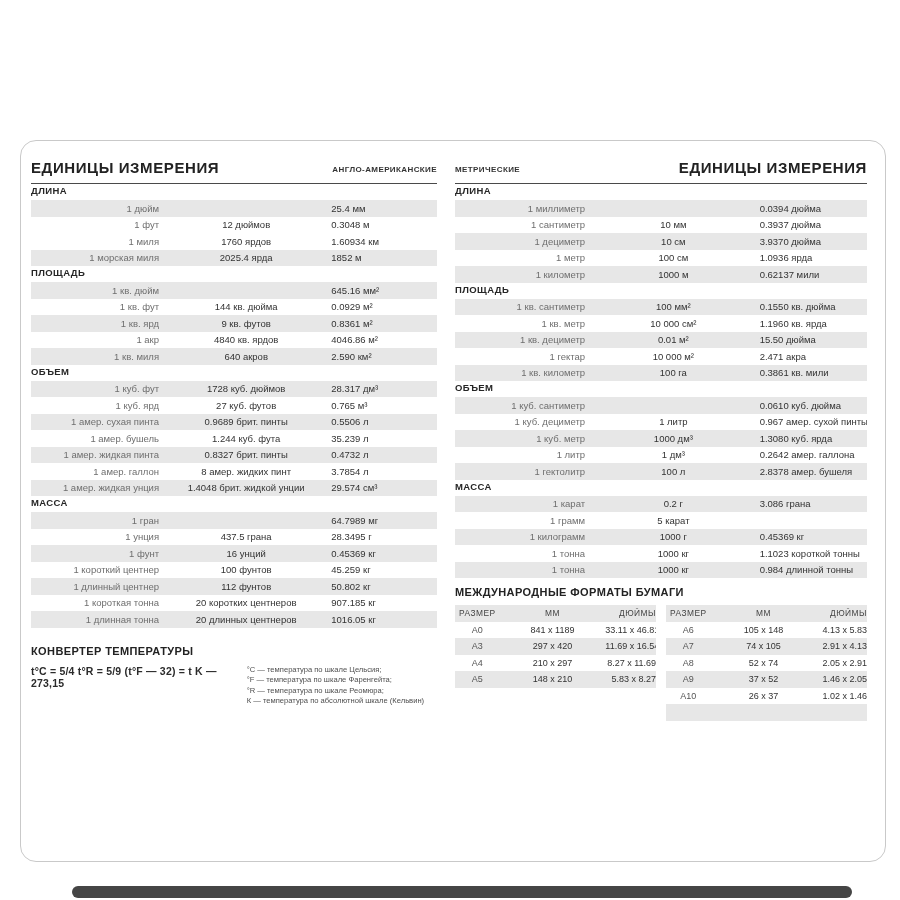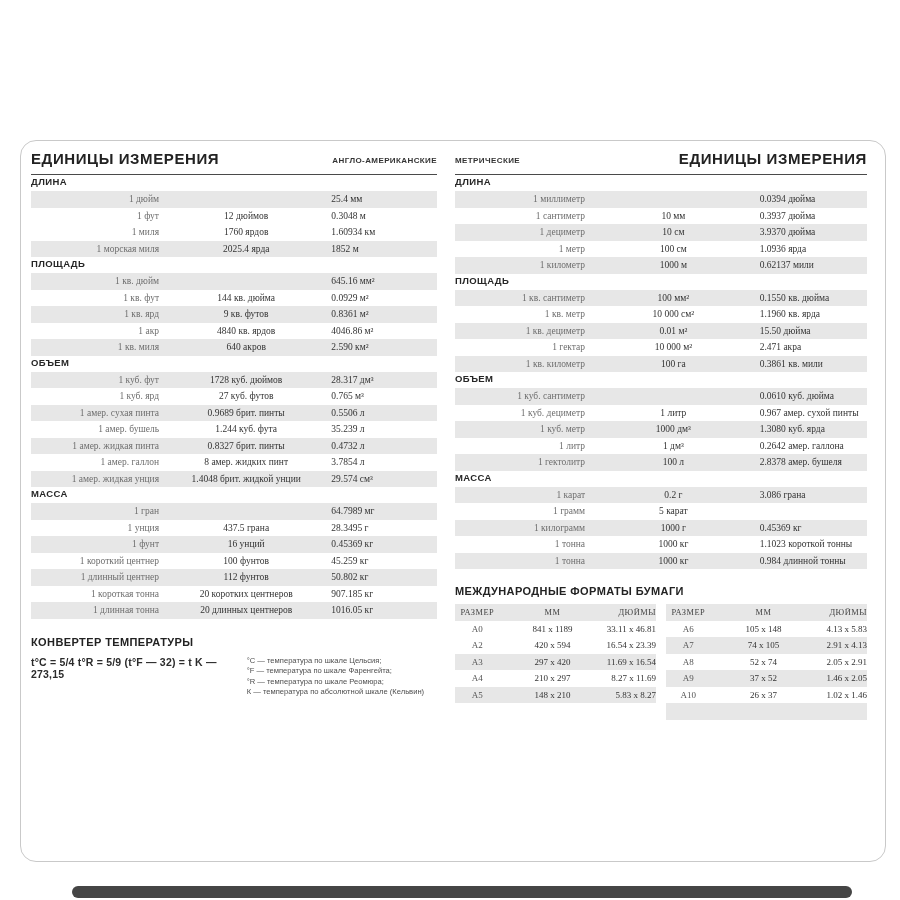--- a/index.html
+++ b/index.html
@@ -1,46 +1,46 @@
 <!DOCTYPE html>
 <html><head>
 <meta charset="utf-8">
 <style>
   * { margin:0; padding:0; box-sizing:border-box; }
   html,body { width:900px; height:900px; background:#ffffff; overflow:hidden;
               font-family:"Liberation Sans", sans-serif; }
   .page-card { position:absolute; left:20px; top:140px; width:866px; height:722px;
                background:#fff; border:1px solid #c9c9c9; border-radius:16px; }
-  .col { position:absolute; top:9px; }
+  .col { position:absolute; top:18px; }
   .col-left  { left:10px;  width:406px; }
   .col-right { left:434px; width:412px; }
 
   .hdr { display:flex; justify-content:space-between; align-items:flex-end;
          padding-bottom:7px; border-bottom:1.2px solid #4a4a4a; }
   .hdr-title { font-size:15px; font-weight:bold; color:#222; letter-spacing:.6px; }
   .hdr-sub   { font-size:8px; font-weight:bold; color:#333; letter-spacing:.4px; padding-bottom:2px; }
 
   .section { margin-top:1px; }
   .section-title { font-size:9.5px; font-weight:bold; color:#262626;
                    letter-spacing:.4px; margin-bottom:4px; }
 
-  .trow { display:flex; align-items:center; height:16.5px; font-size:9.5px;font-family:Liberation Serif, serif; }
+  .trow { display:flex; align-items:center; height:16.5px; font-size:9.5px; }
   .trow.gray { background:#e7e7e7; }
   .cell { overflow:hidden; white-space:nowrap; }
   .meas .c0 { width:34%; text-align:right; padding-right:10px; color:#6e6e6e; }
   .meas .c1 { width:38%; text-align:center; color:#333; }
   .meas .c2 { width:28%; text-align:left; padding-left:8px; color:#333; }
 
   .temp-block { margin-top:17px; }
   .temp-title { font-size:11px; font-weight:bold; color:#222; letter-spacing:.4px; }
   .temp-body  { display:flex; justify-content:flex-start; margin-top:8px; }
   .temp-formula { font-size:10.5px; font-weight:bold; color:#2b2b2b; letter-spacing:.2px; }
   .temp-notes { width:196px; font-size:7.6px; color:#4e4e4e; line-height:10.5px; }
 
-  .paper-block { margin-top:16px; }
+  .paper-block { margin-top:8px; }
   .paper-title { font-size:11px; font-weight:bold; color:#222; letter-spacing:.4px; margin-bottom:7px; }
   .paper-tables { display:flex; gap:10px; }
   .paper-table { width:50%; }
   .paper-table .trow { font-size:9px;gap:26px; }
   .paper-table .c0 { width:30%; text-align:center; color:#555; }
   .paper-table .c1 { width:36%; text-align:center; color:#333; }
   .paper-table .c2 { width:34%; text-align:right; color:#333; }
   .paper-table .thead .cell { color:#444; font-size:8.4px; letter-spacing:.5px; }
 
   .notebook-edge { position:absolute; left:72px; top:886px; width:780px; height:12px;
@@ -348,25 +348,20 @@
             <div class="cell c0">РАЗМЕР</div>
             <div class="cell c1">ММ</div>
             <div class="cell c2">ДЮЙМЫ</div>
           </div>
           <div>
               <div class="trow">
                 <div class="cell c0">A0</div>
                 <div class="cell c1">841 x 1189</div>
                 <div class="cell c2">33.11 x 46.81</div>
               </div>
-              <div class="trow">
-                <div class="cell c0">A2</div>
-                <div class="cell c1">420 x 594</div>
-                <div class="cell c2">16.54 x 23.39</div>
-              </div>
               <div class="trow gray">
                 <div class="cell c0">A3</div>
                 <div class="cell c1">297 x 420</div>
                 <div class="cell c2">11.69 x 16.54</div>
               </div>
               <div class="trow">
                 <div class="cell c0">A4</div>
                 <div class="cell c1">210 x 297</div>
                 <div class="cell c2">8.27 x 11.69</div>
               </div>

